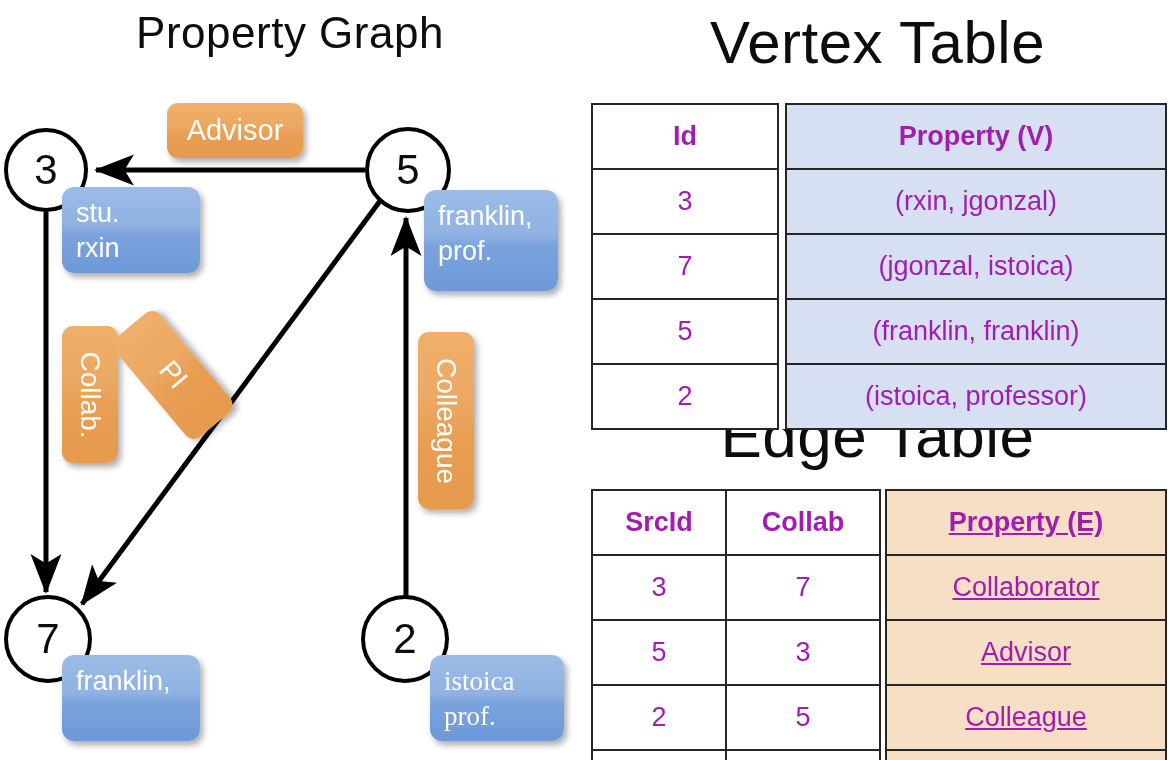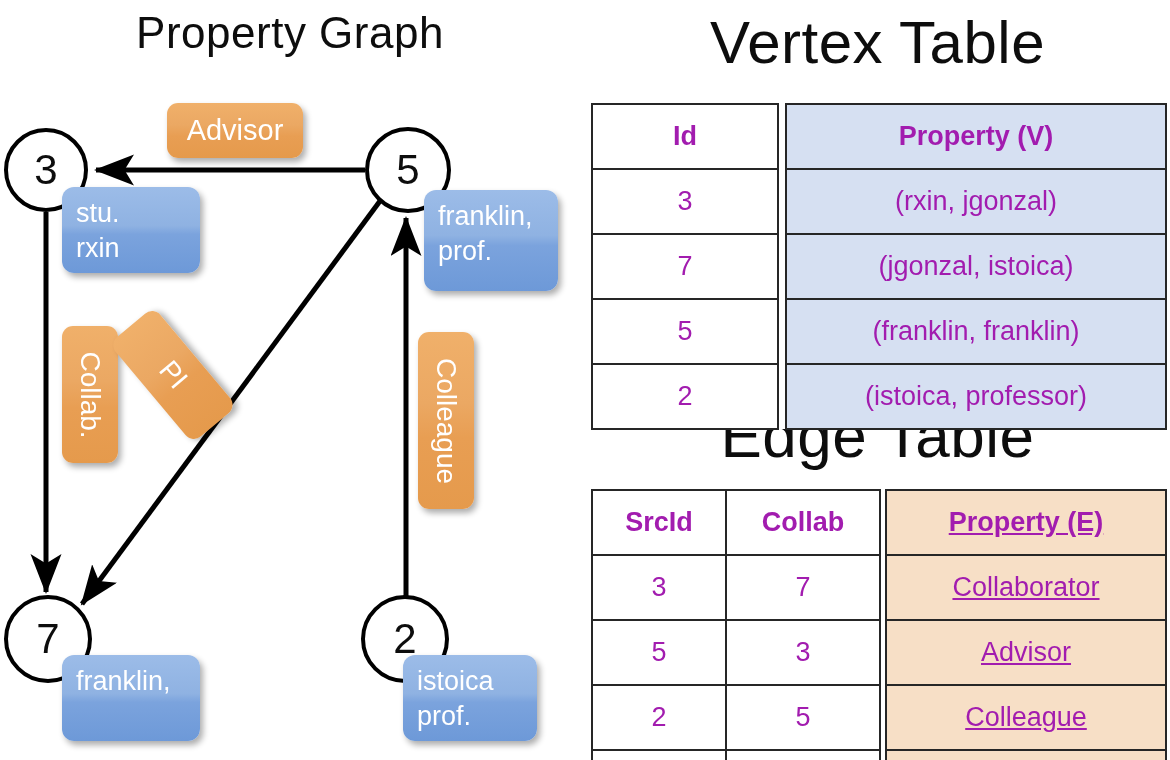--- a/index.html
+++ b/index.html
@@ -196,21 +196,21 @@
 
   <div class="prop-box" style="left:424px; top:190px; width:134px; height:101px;">
     <span>franklin,</span>
     <span>prof.</span>
   </div>
 
   <div class="prop-box" style="left:62px; top:655px; width:138px; height:86px;">
     <span>franklin,</span>
   </div>
 
-  <div class="prop-box" style="left:403px; top:655px; width:134px; height:86px;">
+  <div class="prop-box" style="left:430px; top:655px; width:134px; height:86px;font-family:Liberation Serif, serif;">
     <span>istoica</span>
     <span>prof.</span>
   </div>
 
   <div class="edge-label" style="left:167px; top:103px; width:136px; height:55px; font-size:29px;">
     <span>Advisor</span>
   </div>
 
   <div class="edge-label rot90" style="left:62px; top:326px; width:56px; height:137px; font-size:28px;">
     <span>Collab.</span>

